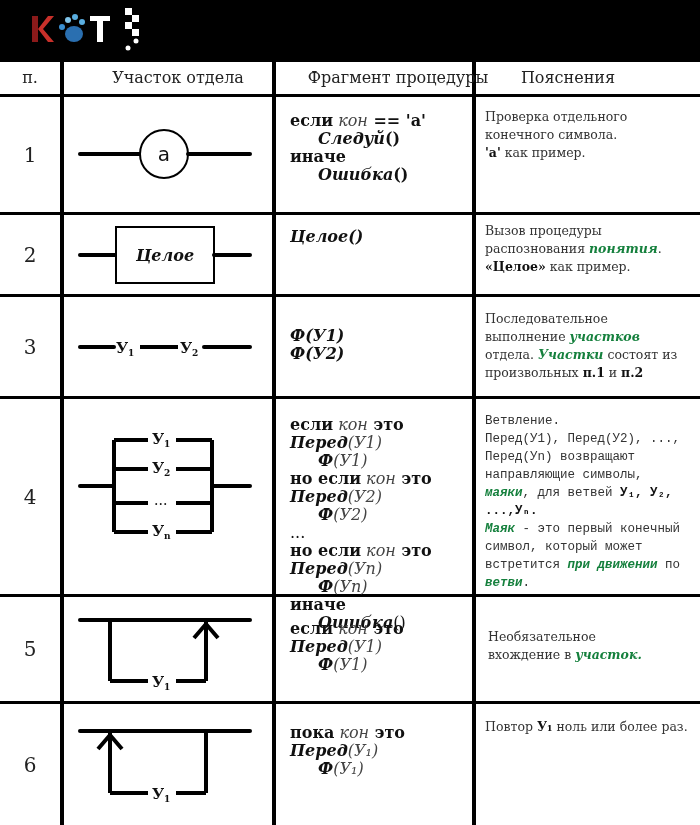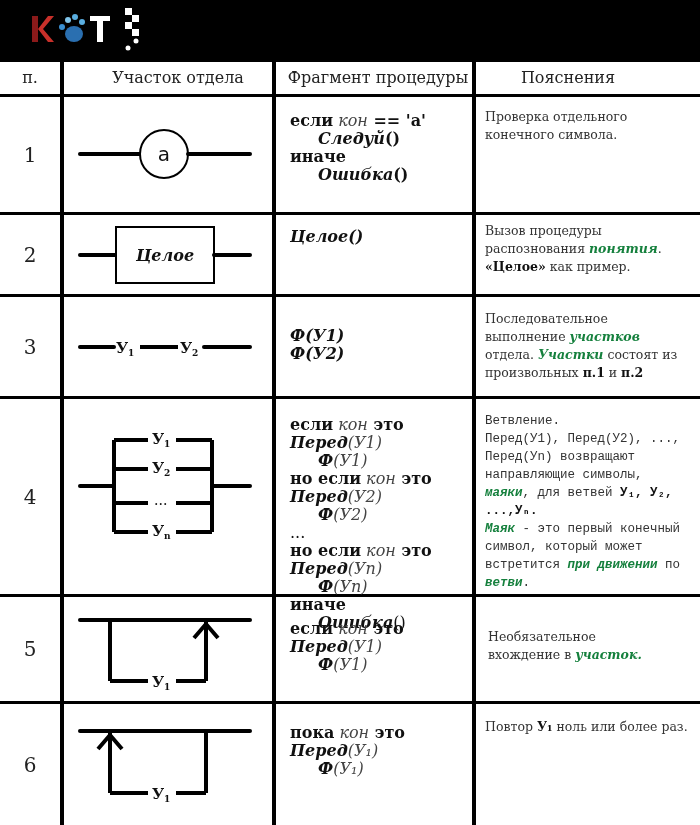--- a/index.html
+++ b/index.html
@@ -57,21 +57,21 @@
   <div class="hline" style="top:336px;height:3px;"></div>
   <div class="hline" style="top:534px;height:3px;"></div>
   <div class="hline" style="top:641px;height:3px;"></div>
 
   <div class="vline" style="left:60px;"></div>
   <div class="vline" style="left:272px;"></div>
   <div class="vline" style="left:472px;"></div>
 
   <div class="hdr" style="left:0;width:60px;">п.</div>
   <div class="hdr" style="left:64px;width:228px;">Участок отдела</div>
-  <div class="hdr" style="left:272px;width:212px;">Фрагмент процедуры</div>
+  <div class="hdr" style="left:292px;width:212px;">Фрагмент процедуры</div>
   <div class="hdr" style="left:476px;width:184px;">Пояснения</div>
 
   <div class="num" style="top:37px;height:115px;">1</div>
   <div class="num" style="top:155px;height:79px;">2</div>
   <div class="num" style="top:237px;height:99px;">3</div>
   <div class="num" style="top:339px;height:195px;">4</div>
   <div class="num" style="top:537px;height:104px;">5</div>
   <div class="num" style="top:644px;height:121px;">6</div>
 
   <svg class="diag" style="top:37px;height:115px;" viewBox="0 0 210 115">
@@ -176,20 +176,21 @@
   </div>
 
   <div class="code" style="top:664px;">
     <div><span class="kw">пока</span><span class="it"> кон</span><span class="kw"> это </span><span class="fn">Перед</span><span class="it">(У₁)</span></div>
     <div class="ind"><span class="fn">Ф</span><span class="it">(У₁)</span></div>
   </div>
 
   <div class="expl" style="top:48px;">
     <div>Проверка отдельного</div>
     <div>конечного символа.</div>
+    <div><b>'a'</b><span> как пример.</span></div>
   </div>
   <div class="expl" style="top:162px;">
     <div>Вызов процедуры</div>
     <div><span>распознования </span><i class="bi">понятия</i><span>.</span></div>
     <div><b>«Целое»</b><span> как пример.</span></div>
   </div>
   <div class="expl" style="top:250px;">
     <div>Последовательное</div>
     <div><span>выполнение </span><i class="bi">участков</i></div>
     <div><span>отдела. </span><i class="bi">Участки</i><span> состоят из</span></div>

